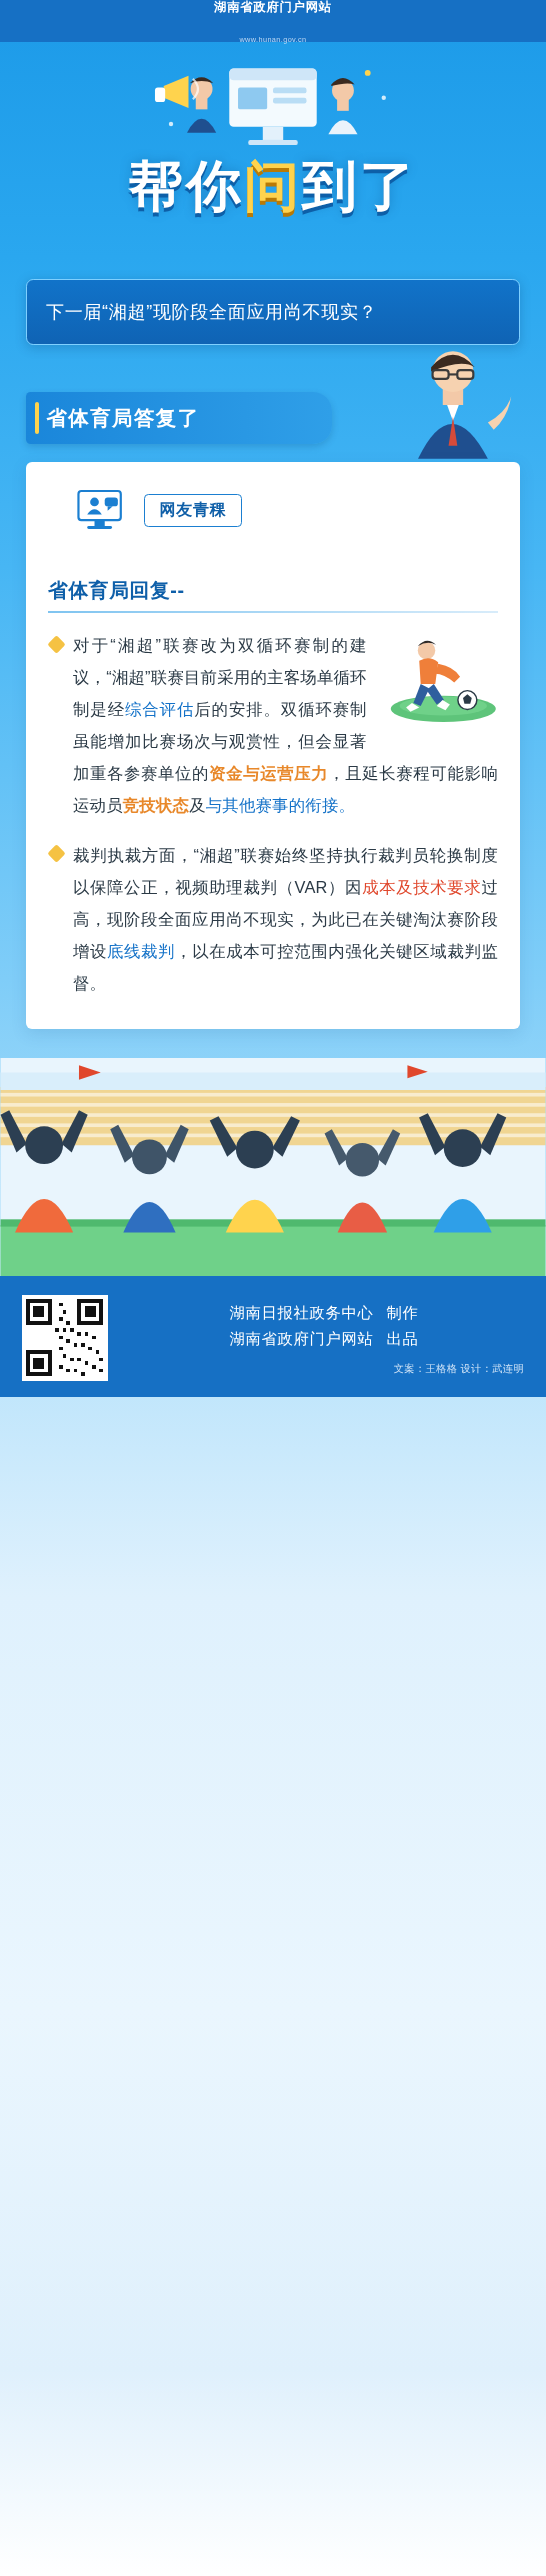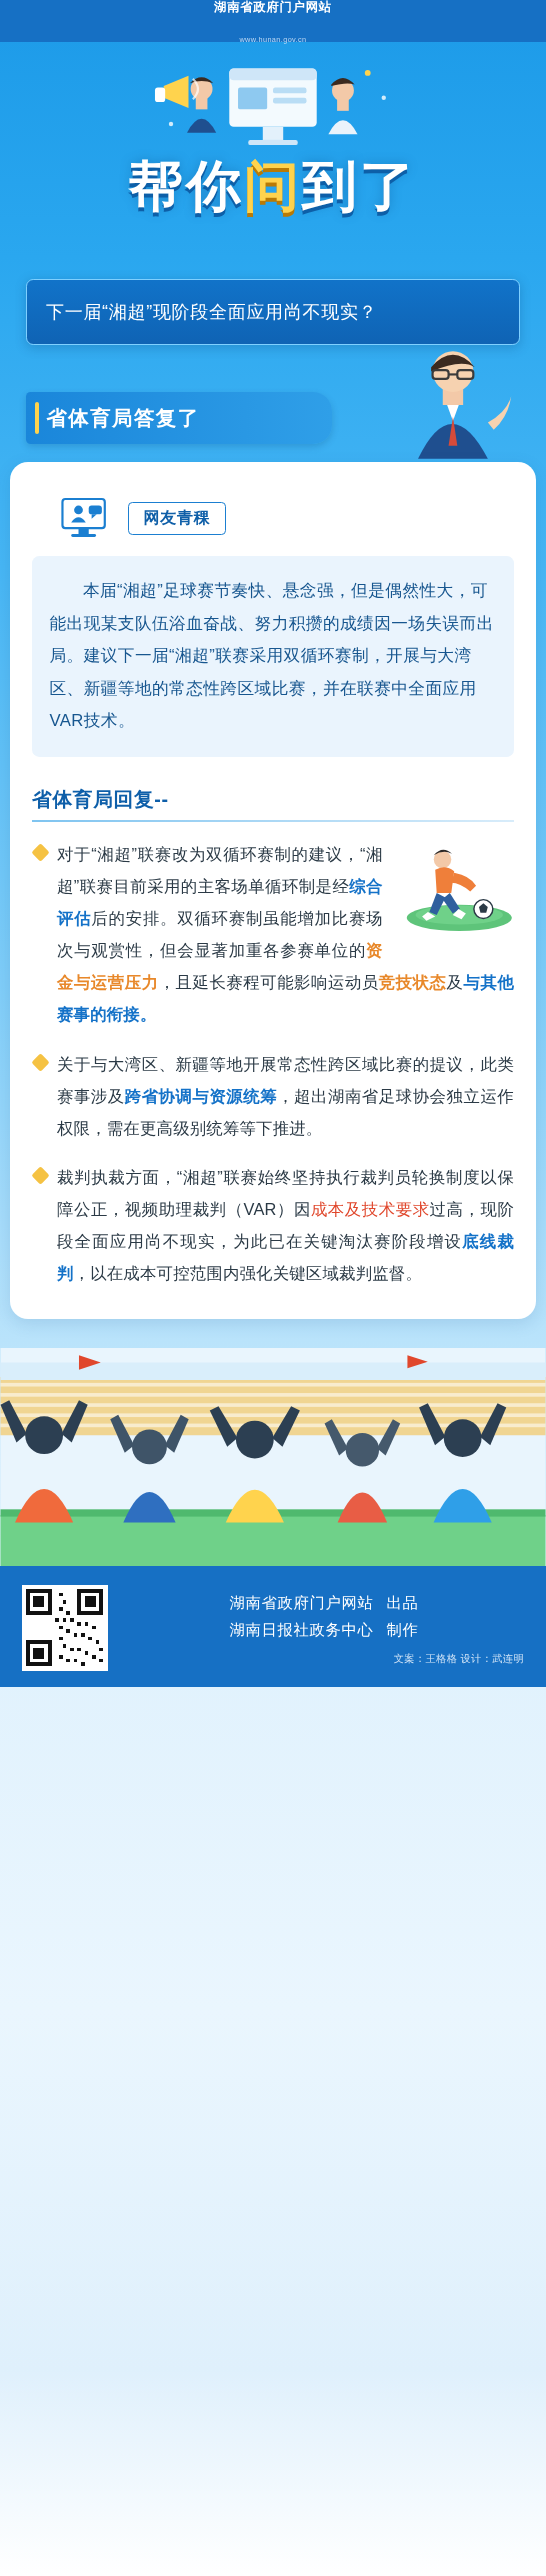--- a/index.html
+++ b/index.html
@@ -111,25 +111,25 @@
     position: absolute;
     right: 29px;
     top: -57px;
     width: 131px;
     height: 124px;
   }
 
   
   .card {
     position: relative;
-    margin: 0 10px;
+    margin: 0 26px;
     background: #ffffff;
-    border-radius: 18px;
+    border-radius: 6px;
     box-shadow: 0 4.4px 16px rgba(20,80,140,.13);
-    padding: 30px 22px 29px 22px;
+    padding: 22px 22px 29px 22px;
   }
 
   .netizen {
     display: flex;
     align-items: center;
     gap: 13px;
     padding: 4.4px 0 16px 29px;
   }
   .netizen .badge {
     border: 1.5px solid #1b7fd1;
@@ -183,21 +183,21 @@
   .para .bullet {
     position: absolute;
     left: 1.5px;
     top: 7.3px;
     width: 13px;
     height: 13px;
     background: #f5c243;
     transform: rotate(45deg);
     border-radius: 2.2px;
   }
-  .em-blue { color: #1472c8; font-weight: bold; }
+  .em-blue { color: #1472c8; font-weight: normal; }
   .em-orange { color: #e8882a; font-weight: bold; }
   .em-red { color: #e0472c; font-weight: normal; }
 
   .player {
     float: right;
     width: 124px;
     height: 95px;
     margin: 0 0 2.9px 7.3px;
   }
 
@@ -312,21 +312,20 @@
         <rect x="24" y="44" width="14" height="8" fill="#1b7fd1"></rect>
         <rect x="14" y="52" width="34" height="4" rx="2" fill="#1b7fd1"></rect>
         <circle cx="24" cy="19" r="6" fill="#1b7fd1"></circle>
         <path d="M14 36 q10 -14 20 0 z" fill="#1b7fd1"></path>
         <rect x="38" y="13" width="18" height="12" rx="4" fill="#1b7fd1"></rect>
         <path d="M42 25 l0 6 l7 -6z" fill="#1b7fd1"></path>
       </svg>
       <div class="badge">网友青稞</div>
     </div>
 
-    <div class="qbox">本届“湘超”足球赛节奏快、悬念强，但是偶然性大，可能出现某支队伍浴血奋战、努力积攒的成绩因一场失误而出局。建议下一届“湘超”联赛采用双循环赛制，开展与大湾区、新疆等地的常态性跨区域比赛，并在联赛中全面应用VAR技术。</div>
 
     <div class="sec-title">省体育局回复--</div>
 
     <div class="para">
       <span class="bullet"></span>
       <svg class="player" viewBox="0 0 170 130">
         <ellipse cx="95" cy="108" rx="72" ry="18" fill="#5ec47a"></ellipse>
         <ellipse cx="95" cy="104" rx="60" ry="13" fill="#6fd189"></ellipse>
         <circle cx="72" cy="28" r="12" fill="#f3c9a8"></circle>
         <path d="M60 22 q12 -14 25 -2 q-12 -6 -25 2z" fill="#2e2a28"></path>
@@ -335,24 +334,20 @@
         <path d="M64 74 l-10 26 l10 4 l12 -24z" fill="#2f5f9e"></path>
         <path d="M82 74 l14 22 l-10 6 l-14 -20z" fill="#2f5f9e"></path>
         <path d="M52 100 l-8 6 l6 6 l12 -6z" fill="#ffffff"></path>
         <path d="M94 96 l10 6 l-6 8 l-12 -6z" fill="#ffffff"></path>
         <circle cx="128" cy="96" r="13" fill="#ffffff" stroke="#2b3a46" stroke-width="2"></circle>
         <path d="M128 88 l6 5 l-2 8 h-8 l-2 -8z" fill="#2b3a46"></path>
       </svg>
       <span>对于“湘超”联赛改为双循环赛制的建议，“湘超”联赛目前采用的主客场单循环制是经</span><span class="em-blue">综合评估</span><span>后的安排。双循环赛制虽能增加比赛场次与观赏性，但会显著加重各参赛单位的</span><span class="em-orange">资金与运营压力</span><span>，且延长赛程可能影响运动员</span><span class="em-orange">竞技状态</span><span>及</span><span class="em-blue">与其他赛事的衔接。</span>
     </div>
 
-    <div class="para">
-      <span class="bullet"></span>
-      <span>关于与大湾区、新疆等地开展常态性跨区域比赛的提议，此类赛事涉及</span><span class="em-blue">跨省协调与资源统筹</span><span>，超出湖南省足球协会独立运作权限，需在更高级别统筹等下推进。</span>
-    </div>
 
     <div class="para">
       <span class="bullet"></span>
       <span>裁判执裁方面，“湘超”联赛始终坚持执行裁判员轮换制度以保障公正，视频助理裁判（VAR）因</span><span class="em-red">成本及技术要求</span><span>过高，现阶段全面应用尚不现实，为此已在关键淘汰赛阶段增设</span><span class="em-blue">底线裁判</span><span>，以在成本可控范围内强化关键区域裁判监督。</span>
     </div>
   </div>
 
   <div class="stadium">
     <svg width="546" height="218" viewBox="0 0 750 300">
       <rect x="0" y="0" width="750" height="300" fill="#e9f5fd"></rect>
@@ -454,23 +449,23 @@
             <rect x="11" y="19" width="1" height="1"></rect>
           <rect x="13" y="19" width="1" height="1"></rect>
             <rect x="15" y="20" width="1" height="1"></rect>
           <rect x="20" y="16" width="1" height="1"></rect>
             <rect x="20" y="19" width="1" height="1"></rect>
         </g>
       </svg>
     </div>
     <div class="foot-lines">
       <div class="foot-line">
+        <span>湖南日报社政务中心</span><span class="sep"></span><span>制作</span>
+      </div>
+      <div class="foot-line">
         <span>湖南省政府门户网站</span><span class="sep"></span><span>出品</span>
       </div>
-      <div class="foot-line">
-        <span>湖南日报社政务中心</span><span class="sep"></span><span>制作</span>
-      </div>
       <div class="foot-credit">文案：王格格  设计：武连明</div>
     </div>
   </div>
 
 </div>
 
 
 </body></html>

